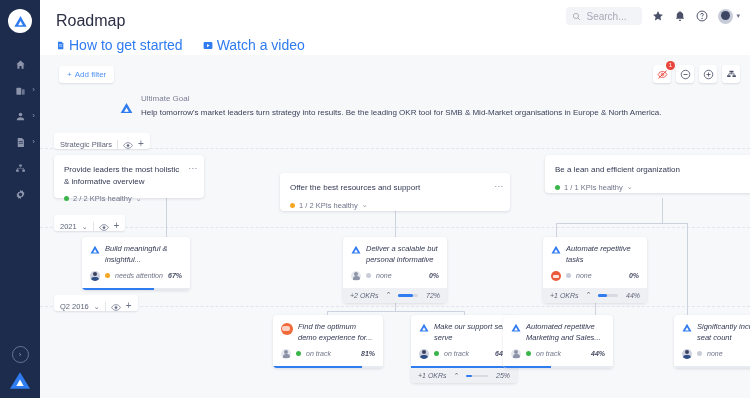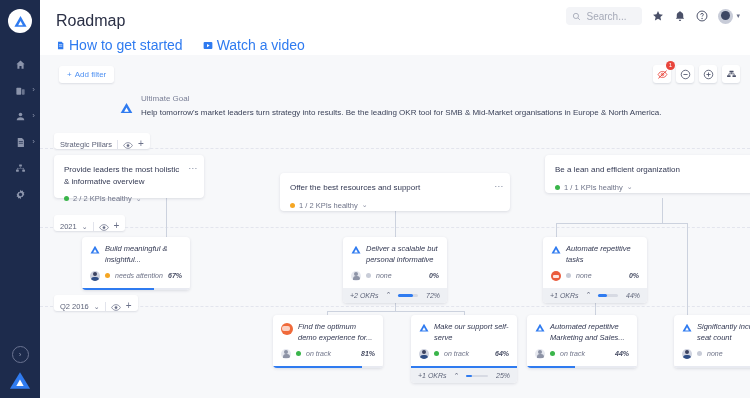--- a/index.html
+++ b/index.html
@@ -600,21 +600,21 @@
       <div class="obj-footer">
         <span class="okr-link">+1 OKRs</span>
         <span class="okr-link">⌃</span>
         <span class="mini-bar">
             <div style="width:25%"></div>
           </span>
         <span class="mini-pct">25%</span>
       </div>
     </div>
 
-    <div class="card obj" style="left:487px; top:260px; width:110px">
+    <div class="card obj" style="left:463px; top:260px; width:110px">
       <div class="obj-body">
         <div class="obj-head">
           <svg class="obj-icon" width="10" height="9" viewBox="0 0 16 14">
             <path d="M8 .8 L15.2 13.2 L.8 13.2 Z" fill="#2f7bf0"></path>
               <path d="M8 6.4 L10.9 11.6 L5.1 11.6 Z" fill="#fff"></path>
           </svg>
           <div class="obj-title">Automated repetitive Marketing and Sales...</div>
         </div>
         <div class="obj-meta">
           <span class="owner grey"></span>

